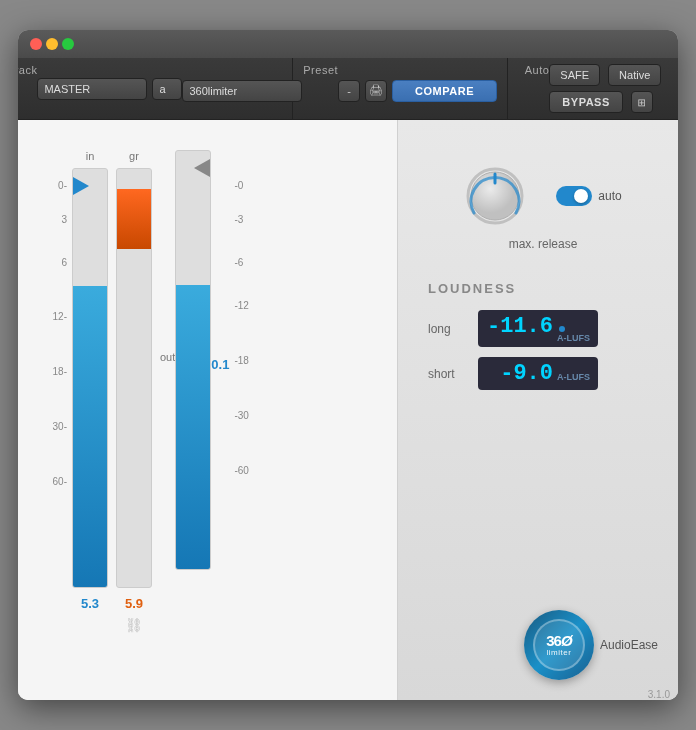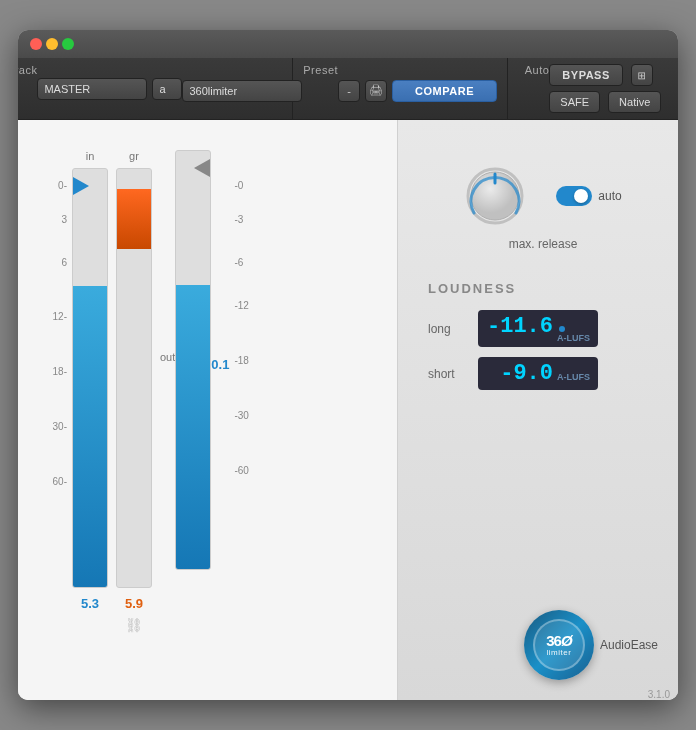--- a/index.html
+++ b/index.html
@@ -335,26 +335,26 @@
           <span>🖨</span>
         </button>
         <button class="compare-btn">COMPARE</button>
       </div>
     </div>
 
     <div class="toolbar-section auto">
       <div class="section-label">Auto</div>
       <div class="auto-section">
         <div class="auto-row">
+          <button class="safe-btn">SAFE</button>
+          <button class="native-btn">Native</button>
+        </div>
+        <div class="auto-row">
           <button class="bypass-btn">BYPASS</button>
           <div class="square-btn">⊞</div>
-        </div>
-        <div class="auto-row">
-          <button class="safe-btn">SAFE</button>
-          <button class="native-btn">Native</button>
         </div>
       </div>
     </div>
 
   </div>
 
   <div class="main-content">
 
     <div class="left-panel">
       <div style="display:flex; height:500px; align-items:flex-start; padding-top:10px;">

